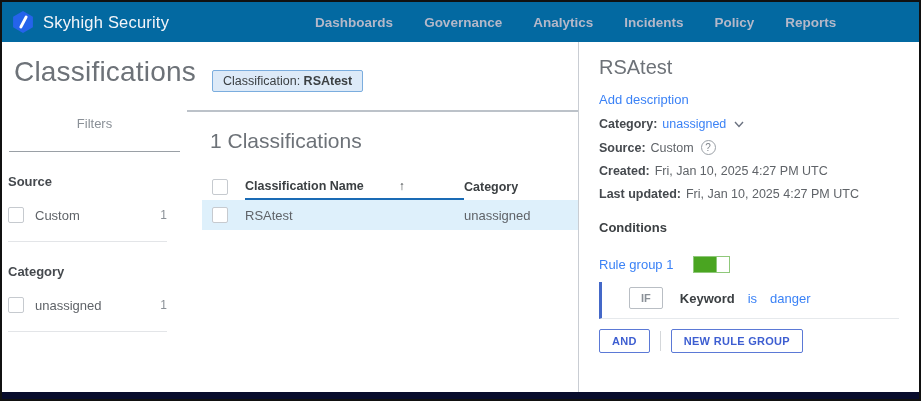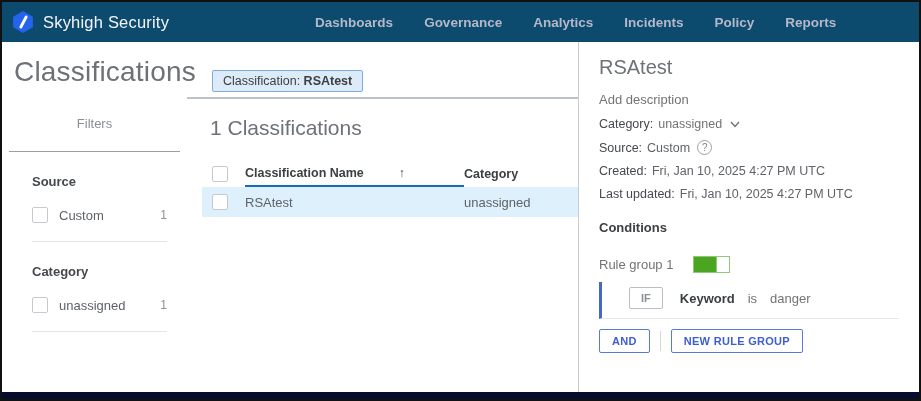--- a/index.html
+++ b/index.html
@@ -1,67 +1,67 @@
 <!DOCTYPE html>
 <html><head>
 <meta charset="utf-8">
 <style>
   * { margin:0; padding:0; box-sizing:border-box; }
   html,body { background:#fff; }
   body { font-family:"Liberation Sans","DejaVu Sans",sans-serif; }
   .frame { width:921px; height:401px; border:2px solid #111; background:#fff; display:flex; flex-direction:column; overflow:hidden; }
 
   
-  .topnav { height:40px; background:#0c4a6e; display:flex; align-items:center; flex-shrink:0; padding:0 10px; }
+  .topnav { height:40px; background:#0369a1; display:flex; align-items:center; flex-shrink:0; padding:0 10px; }
   .brand { display:flex; align-items:center; gap:9px; cursor:pointer; }
   .logo { position:relative; width:22px; height:22px; display:inline-block; }
   .logo .hex { position:absolute; inset:0; background:#2563eb; clip-path:polygon(50% 0,95% 26%,95% 74%,50% 100%,5% 74%,5% 26%); }
   .logo .slash { position:absolute; left:10px; top:4px; width:3px; height:14px; background:#fff; transform:rotate(28deg); border-radius:2px; }
   .brand-name { color:#f4f5f9; font-size:16.5px; letter-spacing:.2px; }
   .nav-items { display:flex; gap:31px; margin-left:146px; }
   .nav-items a { color:#b4b8c9; font-size:13.5px; font-weight:600; text-decoration:none; cursor:pointer; }
 
   
   .content { flex:1; display:flex; min-height:0; }
   .left-col { width:185px; flex-shrink:0; padding-top:14px; }
   .main-col { flex:1; padding-top:28px; min-width:0; }
   .right-col { width:341px; flex-shrink:0; border-left:1px solid #c9cdd3; padding:14px 20px 0 20px; }
 
   
   .page-title { font-size:28px; font-weight:300; color:#6d7278; padding-left:12px; letter-spacing:.2px; }
   .filters-tab { margin:28px 7px 0 7px; text-align:center; color:#8a9097; font-size:13px; padding-bottom:20px; border-bottom:1px solid #9aa0a6; cursor:pointer; }
-  .filter-section { margin:0 20px 0 30px; padding-top:22px; padding-bottom:18px; border-bottom:1px solid #e3e5e8; }
+  .filter-section { margin:0 20px 0 6px; padding-top:22px; padding-bottom:18px; border-bottom:1px solid #e3e5e8; }
   .filter-heading { font-size:13px; font-weight:700; color:#45494e; margin-bottom:18px; }
   .filter-option { display:flex; align-items:center; }
   .checkbox { width:16px; height:16px; border:1px solid #c6cacf; border-radius:2px; background:#fff; flex-shrink:0; cursor:pointer; }
   .filter-option .opt-label { margin-left:11px; font-size:13px; color:#5f6368; }
   .filter-option .opt-count { margin-left:auto; font-size:12px; color:#8a9097; }
 
   
-  .chip-row { padding:0 0 5px 25px; border-bottom:2px solid #bcc2c9; }
+  .chip-row { padding:0 0 18px 25px; border-bottom:2px solid #bcc2c9; }
   .chip { display:inline-block; background:#ddeaf8; border:1px solid #7badde; border-radius:2px; padding:3px 10px; font-size:12.5px; color:#3c4043; cursor:pointer; }
   .chip b { font-weight:700; }
   .count-heading { font-size:21px; font-weight:400; color:#6d7278; margin:17px 0 20px 23px; }
   .table { margin-left:15px; }
   .thead { display:flex; align-items:center; height:27px; }
   .trow { display:flex; align-items:center; height:30px; background:#def0fb; cursor:pointer; }
   .cell-check { width:43px; padding-left:10px; display:flex; align-items:center; }
   .cell-name { width:219px; font-size:12.5px; }
   .cell-cat { flex:1; font-size:12.5px; }
   .thead .cell-name { font-weight:700; color:#3c4043; cursor:pointer; height:100%; display:flex; align-items:center; border-bottom:2px solid #1a6bb5;gap:28px; }
   .thead .cell-cat { font-weight:700; color:#3c4043; cursor:pointer; }
   .sort-arrow { margin-left:7px; font-size:12px; color:#3c4043; }
   .trow .cell-name, .trow .cell-cat { color:#5f6368; font-size:13px; }
 
   
   .detail-title { font-size:20px; font-weight:400; color:#6d7278; }
-  .link { color:#737373; text-decoration:none; cursor:pointer; }
+  .link { color:#3b82f6; text-decoration:none; cursor:pointer; }
   .add-desc { display:inline-block; font-size:13px; margin-top:13px; }
   .meta-line { margin-top:9px; font-size:12.5px; color:#5f6368; display:flex; align-items:center; }
-  .meta-line .lbl { font-weight:400; color:#45494e; margin-right:5px; }
+  .meta-line .lbl { font-weight:700; color:#45494e; margin-right:5px; }
   .chev { margin-left:7px; display:inline-flex; }
   .help-icon { margin-left:7px; width:15px; height:15px; border:1px solid #9aa0a6; border-radius:50%; color:#7d838a; font-size:10px; display:inline-flex; align-items:center; justify-content:center; cursor:pointer; }
   .usage-row { margin-top:27px; border-top:1px solid #e2e5e8; border-bottom:1px solid #e2e5e8; display:flex; justify-content:space-between; padding:7px 18px 3px 14px; }
   .usage-label { font-size:13px; color:#c3c8cd; padding-top:4px; }
   .usage-loading { display:flex; flex-direction:column; align-items:center; margin-top:-16px; }
   .spinner { width:26px; height:26px; border-radius:50%; border:3px solid #eceef1; border-top-color:#1b6fd0; transform:rotate(18deg); background:#fff; }
   .usage-loading-text { font-size:13px; color:#5f6368; margin-top:1px; }
   .conditions-heading { margin-top:19px; font-size:13px; font-weight:700; color:#3c4043; }
   .rule-group-row { margin-top:21px; display:flex; align-items:center; gap:20px; }
   .rule-group-link { font-size:13px; }

